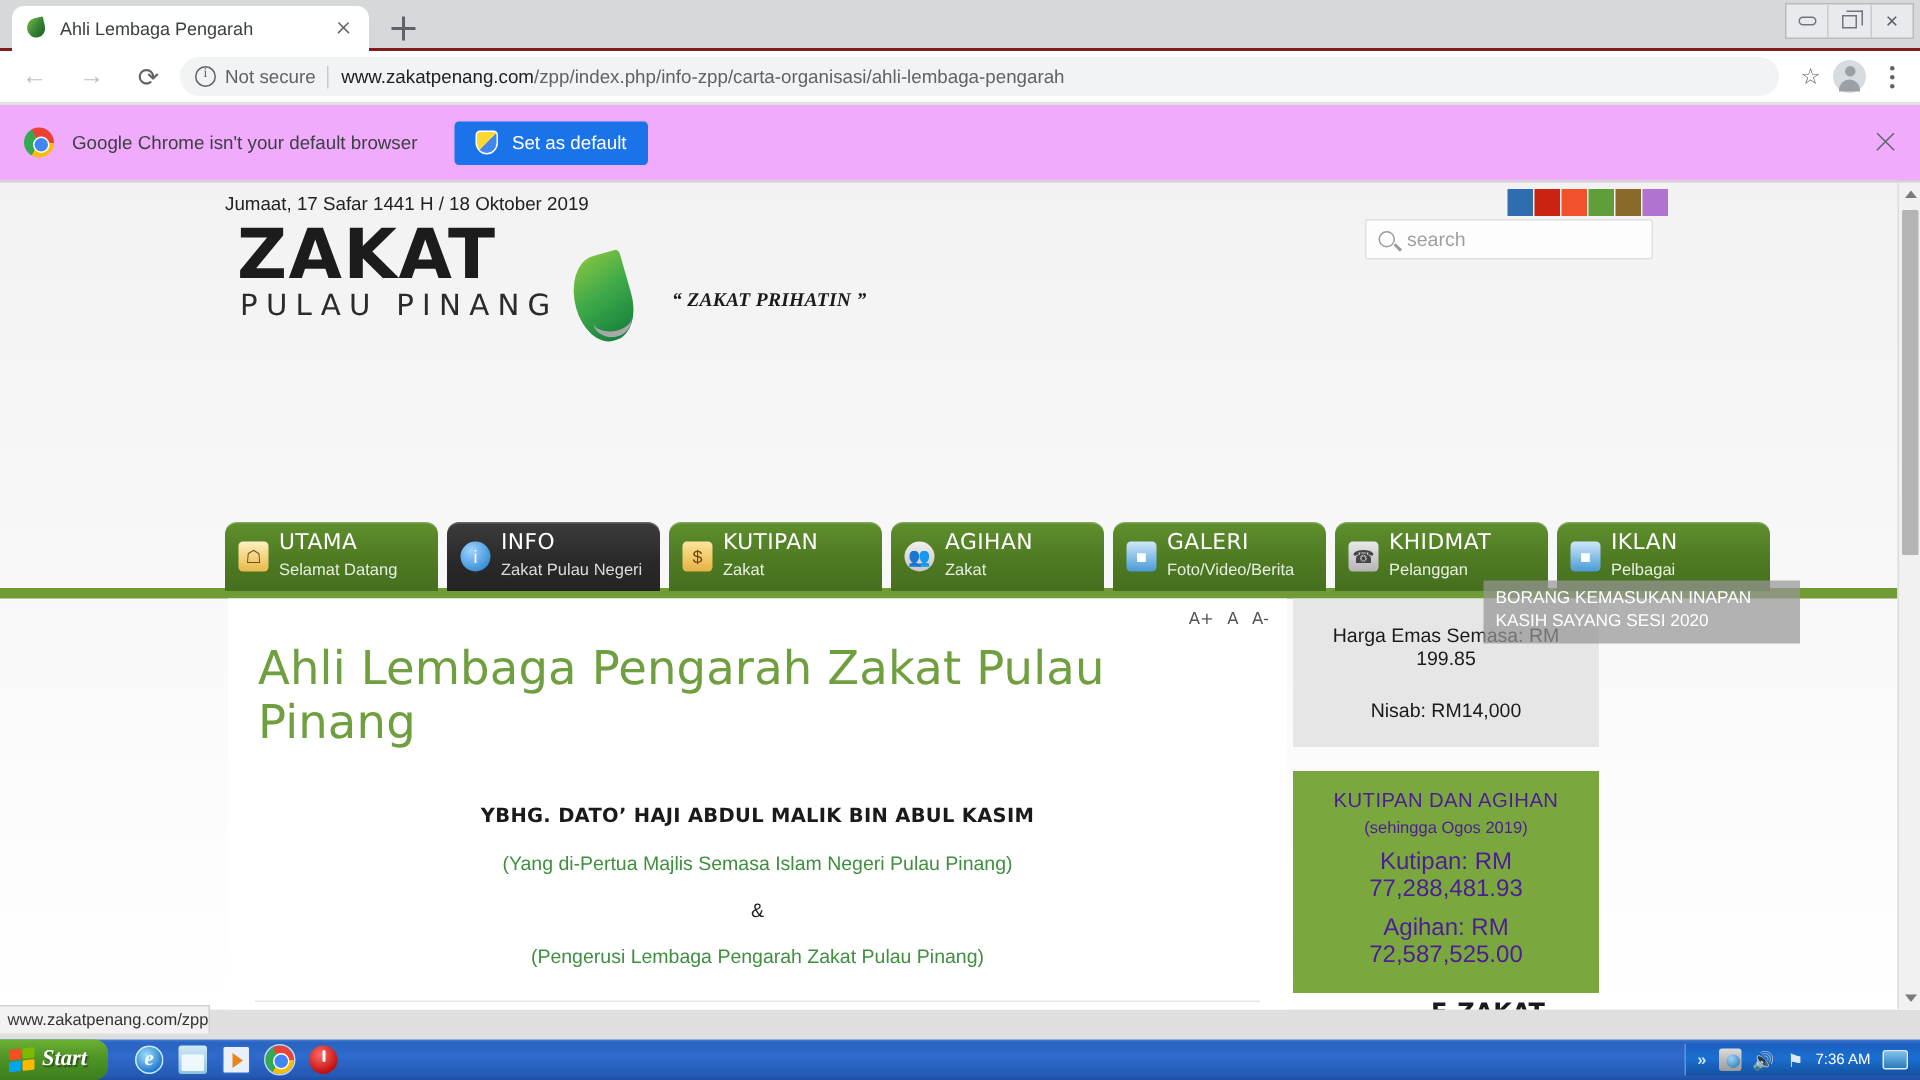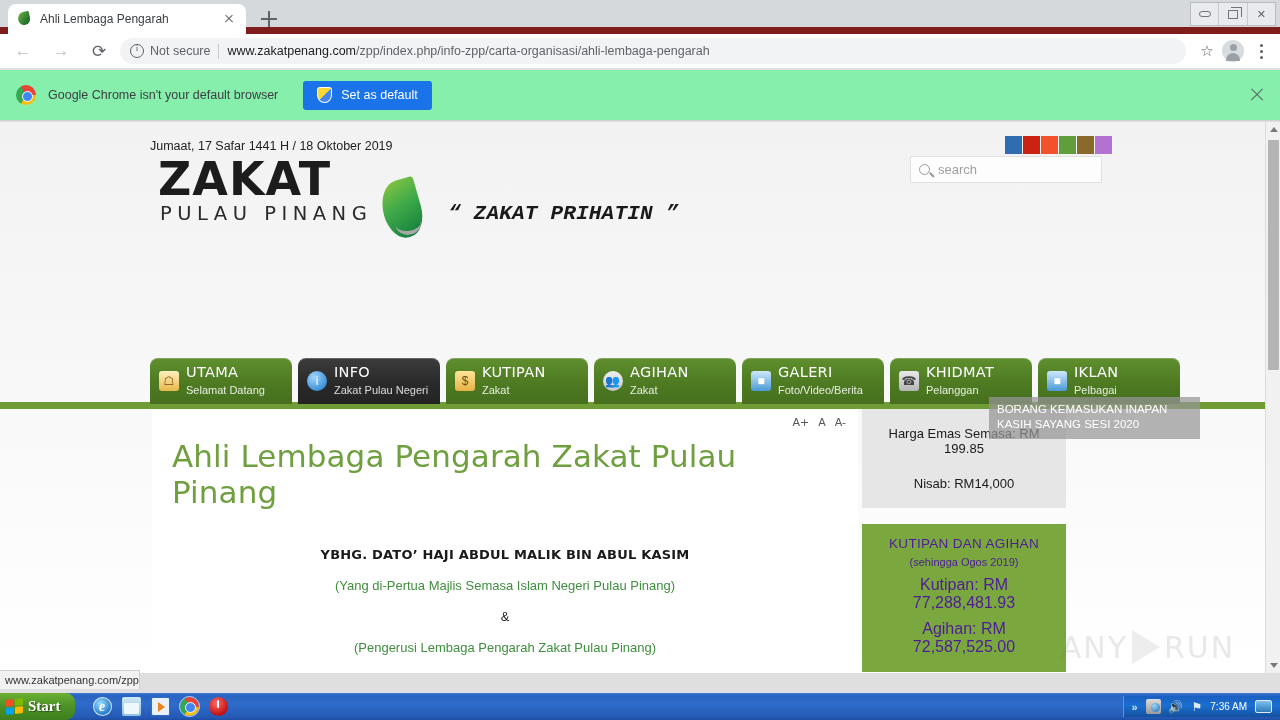--- a/index.html
+++ b/index.html
@@ -10,21 +10,21 @@
     font-family: "Liberation Sans", sans-serif;
     background: #ffffff;
   }
 
   
   #app { position: relative; width: 1280px; height: 720px; background: #dfdfdf; }
 
   .tabstrip {
     position: absolute; top: 0; left: 0; width: 1280px; height: 34px;
     background: #d6d9dc;
-    border-bottom: 7px solid #7f1d1d;
+    border-bottom: 2px solid #7f1d1d;
   }
   .tab {
     position: absolute; left: 8px; top: 4px; width: 238px; height: 30px;
     background: #ffffff;
     border-radius: 8px 8px 0 0;
     display: flex; align-items: center; padding: 0 8px;
   }
   .tab-favicon {
     width: 16px; height: 16px; margin-right: 8px; flex: 0 0 16px;
     position: relative;
@@ -120,21 +120,21 @@
   .kebab { width: 22px; height: 26px; margin-right: 8px; cursor: pointer; position: relative; }
   .kebab span {
     position: absolute; left: 10px; width: 3px; height: 3px; border-radius: 50%; background: #5f6368;
   }
   .kebab span:nth-child(1){ top: 6px; }
   .kebab span:nth-child(2){ top: 12px; }
   .kebab span:nth-child(3){ top: 18px; }
 
   .infobar {
     position: absolute; top: 70px; left: 0; width: 1280px; height: 51px;
-    background: #86efac; border-bottom: 1px solid #d0d3d6;
+    background: #f0abfc; border-bottom: 1px solid #d0d3d6;
     display: flex; align-items: center;
   }
   .chrome-logo {
     width: 20px; height: 20px; border-radius: 50%; margin-left: 16px; flex: 0 0 20px;
     background:
       conic-gradient(from -30deg, #ea4335 0deg 120deg, #fbbc05 120deg 240deg, #34a853 240deg 360deg);
     position: relative;
   }
   .chrome-logo::after {
     content:""; position: absolute; left: 5.5px; top: 5.5px; width: 9px; height: 9px;
@@ -181,21 +181,21 @@
   .sb-up { top: 0; } .sb-down { bottom: 0; }
   .sb-arrow { width: 0; height: 0; border-left: 4px solid transparent; border-right: 4px solid transparent; }
   .sb-up .sb-arrow { border-bottom: 5px solid #7a7a7a; }
   .sb-down .sb-arrow { border-top: 5px solid #7a7a7a; }
   .sb-thumb {
     position: absolute; left: 2px; top: 18px; width: 11px; height: 230px;
     background: #b4b4b4; border-radius: 1px;
   }
 
   .site {
-    position: absolute; left: 0; top: 12px; width: 1265px; height: 551px;
+    position: absolute; left: 0; top: 2px; width: 1265px; height: 551px;
   }
 
   
   .site-head { position: relative; height: 145px; }
   .hijri-date {
     position: absolute; left: 150px; top: 5px;
     font-size: 12.5px; color: #222222;
   }
   .logo-block { position: absolute; left: 158px; top: 22px; }
   .logo-zakat {
@@ -215,22 +215,22 @@
     border-radius: 62% 8% 55% 55% / 62% 8% 55% 55%;
     transform: rotate(-16deg);
   }
   .logo-leaf::after {
     content: ""; position: absolute; left: 8px; top: 32px; width: 26px; height: 20px;
     border-bottom: 4px solid #a8a8a8; border-radius: 0 0 50% 50%;
     transform: rotate(8deg);
   }
   .tagline {
     position: absolute; left: 448px; top: 68px;
-    font-family: Liberation Mono, monospace;
-    font-size: 21px; font-style: italic; font-weight: bold;
+    font-family: Liberation Serif, serif;
+    font-size: 13px; font-style: italic; font-weight: bold;
     color: #1a1a1a; letter-spacing: 0.2px;
   }
   .swatches { position: absolute; left: 1005px; top: 2px; display: flex; gap: 1px; }
   .swatch { width: 17px; height: 18px; cursor: pointer; }
   .searchbox {
     position: absolute; left: 910px; top: 22px; width: 192px; height: 27px;
     background: #fdfdfd; border: 1px solid #e0e0e0; border-radius: 2px;
     display: flex; align-items: center; padding: 0 8px;
   }
   .search-glass {
@@ -390,21 +390,21 @@
     background: linear-gradient(#6cb033 0%, #4e9427 45%, #3d7f1d 100%);
     border-radius: 0 9px 9px 0; cursor: pointer;
   }
   .win-flag { width: 17px; height: 15px; display: grid; grid-template-columns: 1fr 1fr; grid-template-rows: 1fr 1fr; gap: 1.5px; transform: skewY(-6deg); }
   .win-flag i { display:block; border-radius: 1px; }
   .win-flag i:nth-child(1){ background:#f25022; }
   .win-flag i:nth-child(2){ background:#7fba00; }
   .win-flag i:nth-child(3){ background:#00a4ef; }
   .win-flag i:nth-child(4){ background:#ffb900; }
   .start-text {
-    font-family: "Liberation Serif", serif; font-weight: bold; 
+    font-family: "Liberation Serif", serif; font-weight: bold; font-style: italic;
     font-size: 15px; color: #ffffff; text-shadow: 1px 1px 1px rgba(0,0,0,0.45);
   }
   .quicklaunch { display: flex; align-items: center; gap: 10px; margin-left: 18px; }
   .ql { width: 19px; height: 19px; cursor: pointer; position: relative; }
   .ql-ie {
     border-radius: 50%;
     background: radial-gradient(circle at 40% 35%, #9fe0ff, #1a74c8 70%);
     box-shadow: inset 0 0 0 1px #cfe9ff;
   }
   .ql-ie::after { content:"e"; position:absolute; inset:0; text-align:center; font-size:14px; font-style:italic;
@@ -636,25 +636,20 @@
       <div class="sb-up">
           <span class="sb-arrow"></span>
         </div>
       <div class="sb-thumb"></div>
       <div class="sb-down">
           <span class="sb-arrow"></span>
         </div>
     </div>
   </div>
 
-  <div class="watermark">
-    <span>ANY</span>
-    <span class="wm-tri"></span>
-    <span>RUN</span>
-  </div>
 
   <div class="statusbar">www.zakatpenang.com/zpp</div>
 
   <div class="taskbar">
     <div class="start-btn">
       <span class="win-flag">
           <i></i>
           <i></i>
           <i></i>
           <i></i>

